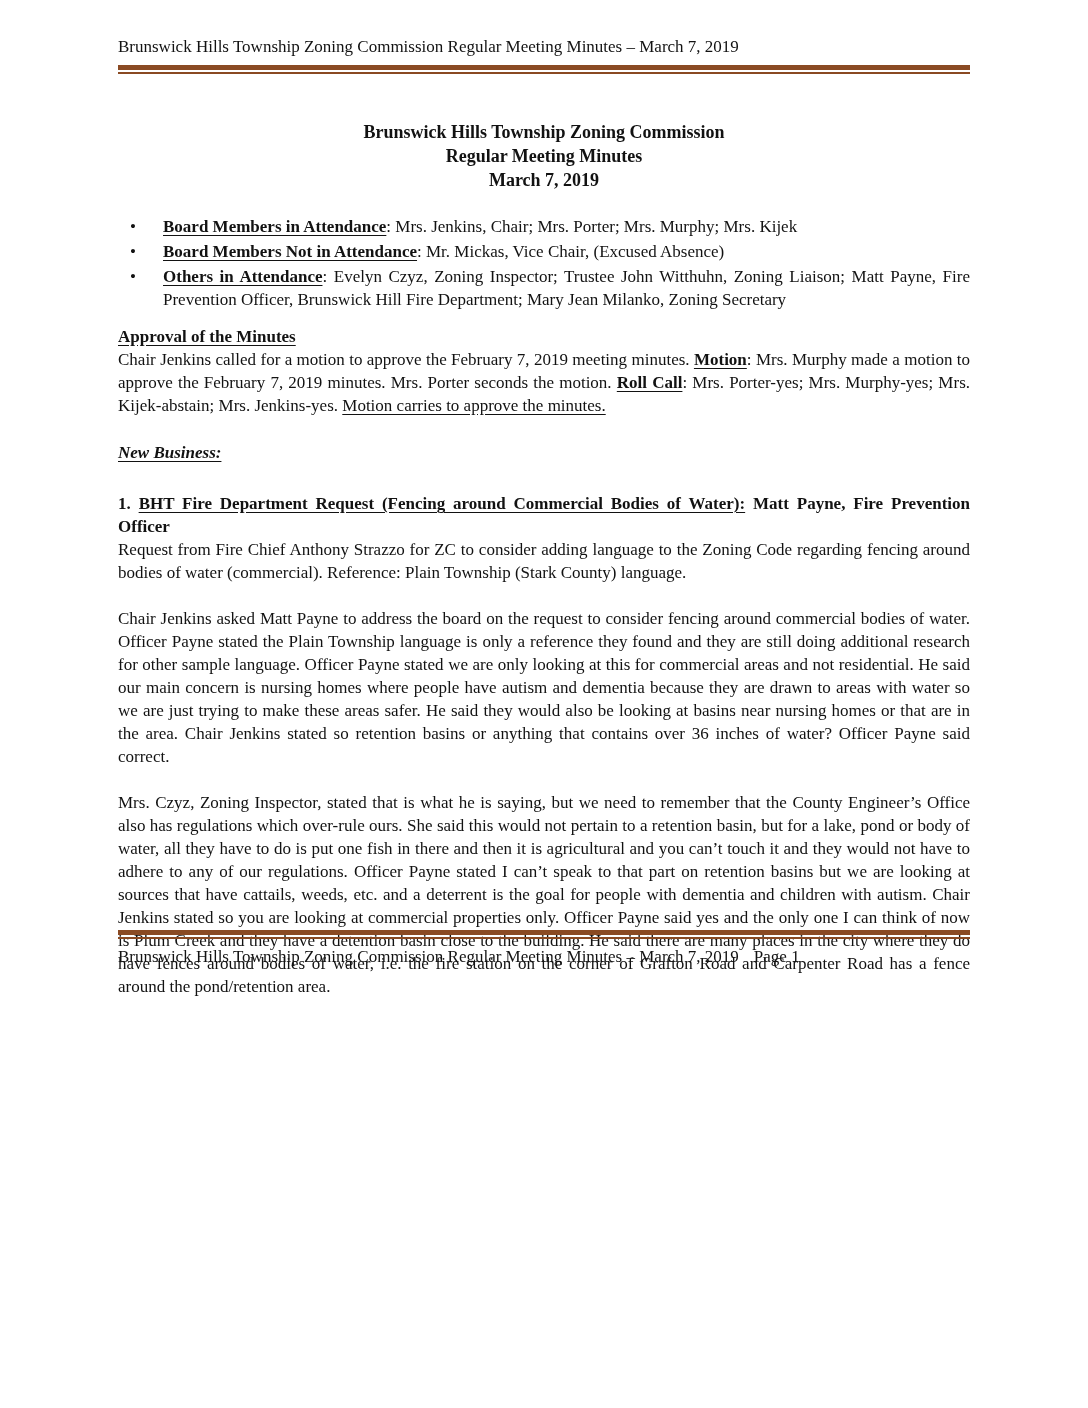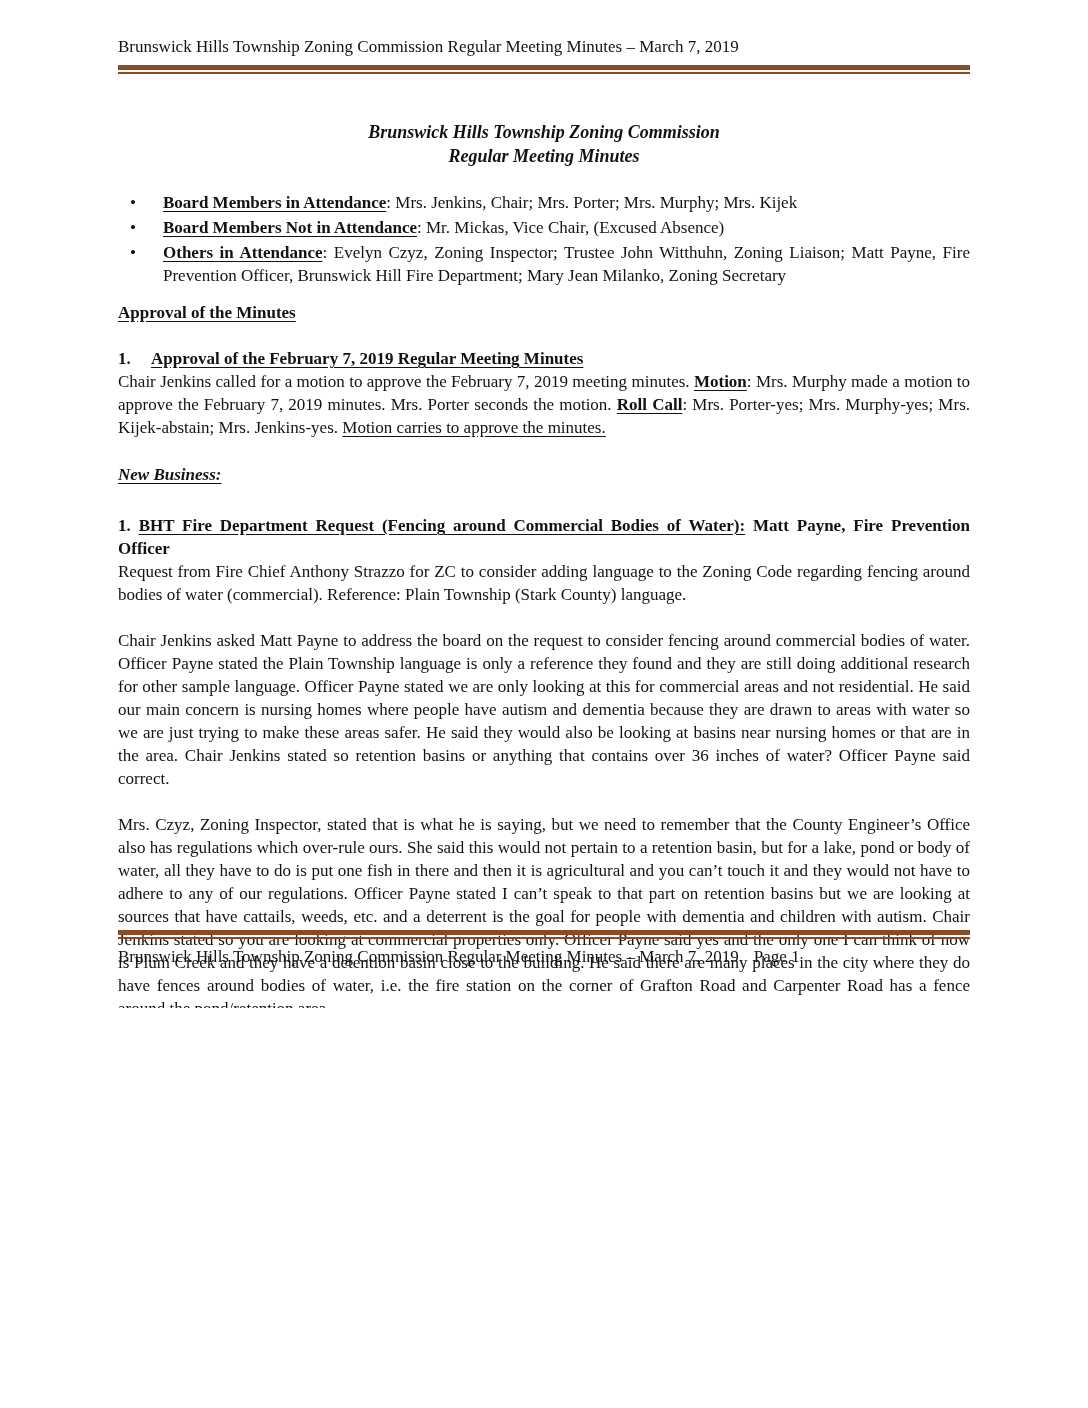--- a/index.html
+++ b/index.html
@@ -19,21 +19,21 @@
   }
   .hpad { padding-left: 118px; padding-right: 118px; }
 
   
   .header { padding-top: 36px; }
   .header-text { font-size: 17px; line-height: 22px; }
   .rule-thick { height: 5px; background: var(--rule-color); margin-top: 7px; }
   .rule-thin  { height: 2px; background: var(--rule-color); margin-top: 2px; }
 
   
-  .title { margin-top: 46px; text-align: center; font-weight: bold; font-size: 18px; line-height: 24px; font-style: italic; }
+  .title { margin-top: 46px; text-align: center; font-weight: bold; font-size: 18px; line-height: 24px; }
 
   
   .hd { font-size: 17px; font-weight: bold; text-decoration: underline; text-underline-offset: 3px; }
   .hd-regular  { margin-top: 26px; }
   .hd-approval { margin-top: 14px; }
   .hd-newbiz   { margin-top: 24px; font-style: italic; }
 
   .body { text-align: justify; }
   .bold { font-weight: bold; margin-top: 28px; }
   .u  { text-decoration: underline; text-underline-offset: 3px; }
@@ -65,43 +65,41 @@
       <div class="rule-thick"></div>
       <div class="rule-thin"></div>
     </div>
   </header>
 
   <main class="hpad">
 
     <div class="title">
       <div>Brunswick Hills Township Zoning Commission</div>
       <div>Regular Meeting Minutes</div>
+      <div>March 7, 2019</div>
     </div>
 
     <section>
 
       <ul class="attendance">
         <li>
           <span class="bullet">•</span><span class="bu">Board Members in Attendance</span><span>: Mrs. Jenkins, Chair; Mrs. Porter; Mrs. Murphy; Mrs. Kijek</span>
         </li>
         <li>
           <span class="bullet">•</span><span class="bu">Board Members Not in Attendance</span><span>:  Mr. Mickas, Vice Chair, (Excused Absence)</span>
         </li>
         <li>
           <span class="bullet">•</span><span class="bu">Others in Attendance</span><span>:  Evelyn Czyz, Zoning Inspector; Trustee John Witthuhn, Zoning Liaison; Matt Payne, Fire Prevention Officer, Brunswick Hill Fire Department; Mary Jean Milanko, Zoning Secretary</span>
         </li>
       </ul>
     </section>
 
     <section>
       <div class="hd hd-approval">Approval of the Minutes</div>
 
-      <p class="item-heading">
-        <span class="num-tab">1.</span><span class="u">Approval of the February 7, 2019 Regular Meeting Minutes</span>
-      </p>
 
       <p class="body">
         <span>Chair Jenkins called for a motion to approve the February 7, 2019 meeting minutes.  </span><span class="bu">Motion</span><span>:  Mrs. Murphy made a motion to approve the February 7, 2019 minutes.  Mrs. Porter seconds the motion.  </span><span class="bu">Roll Call</span><span>:  Mrs. Porter-yes; Mrs. Murphy-yes; Mrs. Kijek-abstain; Mrs. Jenkins-yes.  </span><span class="u">Motion carries to approve the minutes.</span>
       </p>
     </section>
 
     <section>
       <div class="hd hd-newbiz">New Business:</div>
 
       <p class="body bold">

